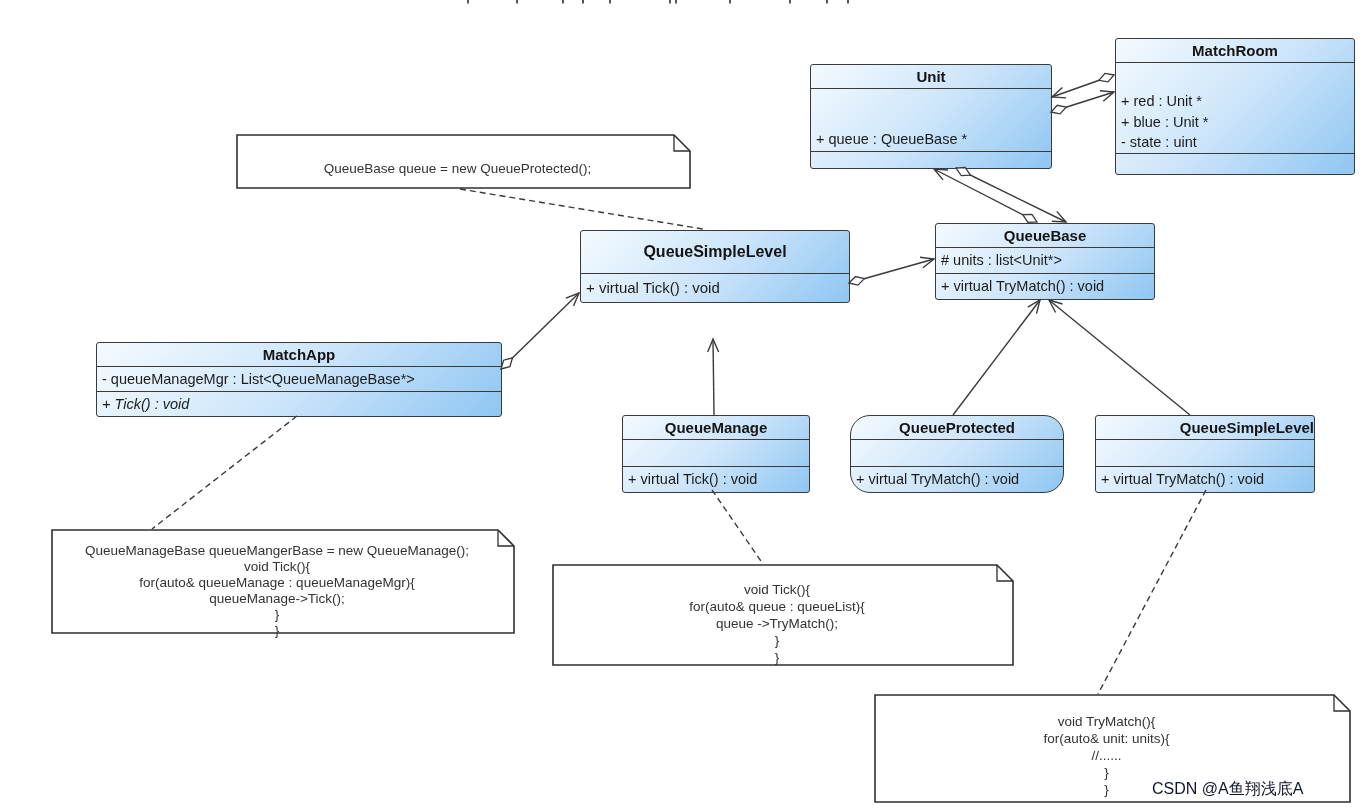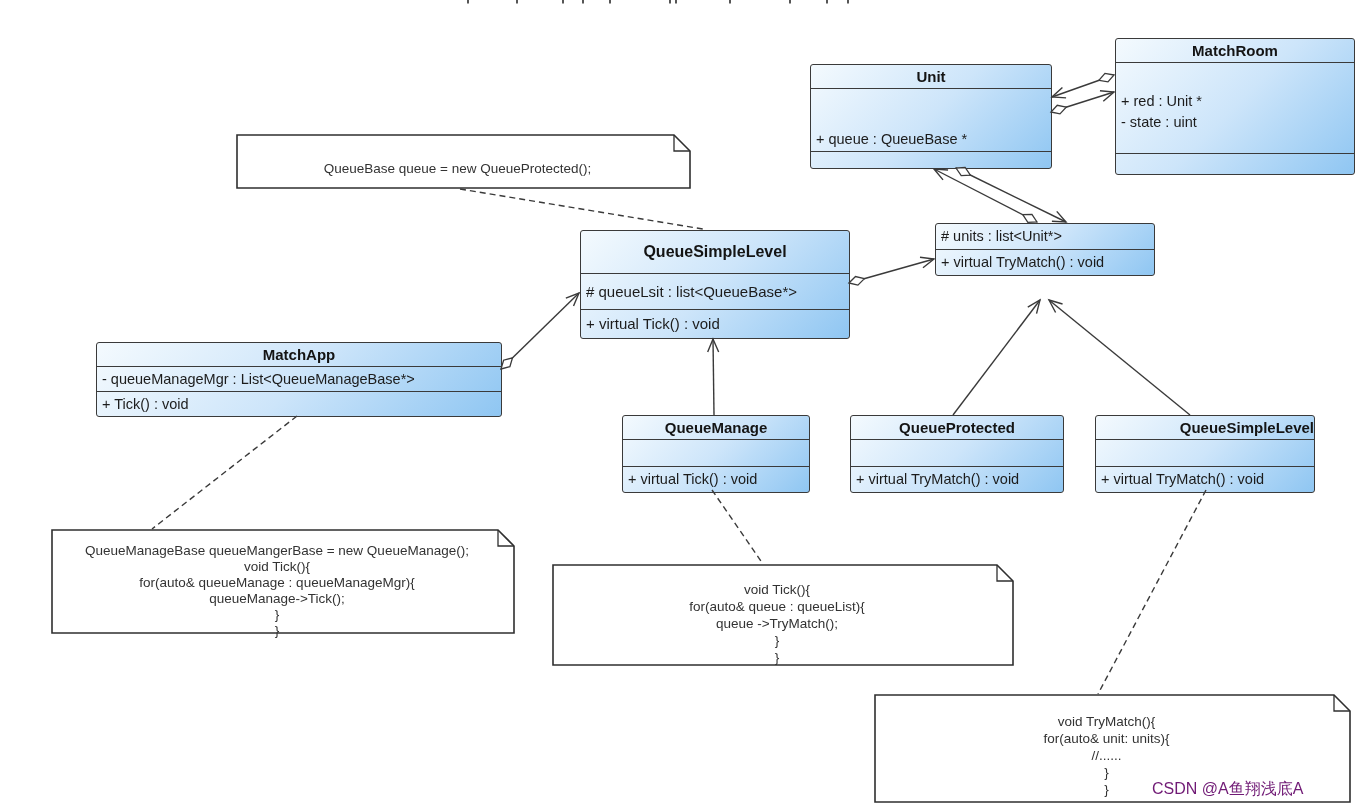--- a/index.html
+++ b/index.html
@@ -13,77 +13,76 @@
              background:linear-gradient(135deg,#f4fafe 0%,#cde5fa 50%,#8fc6f2 100%);}
   .uml-title{font-weight:bold;text-align:center;font-size:15px;color:#141414;
              border-bottom:1.5px solid #3a3a3a;overflow:hidden;white-space:nowrap;}
   .uml-comp{border-bottom:1.5px solid #3a3a3a;overflow:hidden;}
   .uml-comp.last{border-bottom:none;}
   .uml-row{font-size:14.5px;color:#1c1c1c;padding-left:5px;white-space:nowrap;overflow:hidden;}
 
   .note-text{position:absolute;text-align:center;font-size:13.5px;color:#333333;}
   .note-line{white-space:pre;}
 
-  #watermark{position:absolute;left:1152px;top:779px;font-size:16px;color:#701a75;z-index:5;white-space:nowrap;}
+  #watermark{position:absolute;left:1152px;top:779px;font-size:16px;color:#0f172a;z-index:5;white-space:nowrap;}
 </style>
 </head>
 <body>
 
 <div id="canvas">
   <div id="nodes">
       <div class="uml-class" style="left: 1115px; top: 38px; width: 238px;">
         <div class="uml-title" style="height: 23px; line-height: 23px;">MatchRoom</div>
         <div class="uml-comp" style="height: 62px; margin-top: 28px;">
           <div class="uml-row" style="height: 20.6667px; line-height: 20.6667px;">+ red : Unit *</div>
+          <div class="uml-row" style="height: 20.6667px; line-height: 20.6667px;">+ blue : Unit *</div>
           <div class="uml-row" style="height: 20.6667px; line-height: 20.6667px;">- state : uint</div>
         </div>
         <div class="uml-comp last" style="height: 20px;"></div>
       </div>
       <div class="uml-class" style="left: 810px; top: 64px; width: 240px;">
         <div class="uml-title" style="height: 23px; line-height: 23px;">Unit</div>
         <div class="uml-comp" style="height: 62px;">
           <div class="uml-row" style="height: 20.6667px; line-height: 20.6667px; margin-top: 40px;">+ queue : QueueBase *</div>
           <div class="uml-row" style="height: 20.6667px; line-height: 20.6667px; padding-left: 32px;"># members : std::Vector</div>
         </div>
         <div class="uml-comp last" style="height: 16px;"></div>
       </div>
       <div class="uml-class" style="left: 935px; top: 223px; width: 218px;">
+        <div class="uml-title" style="height: 23px; line-height: 23px;">QueueBase</div>
         <div class="uml-comp" style="height: 25px;">
           <div class="uml-row" style="height: 25px; line-height: 25px;"># units : list&lt;Unit*&gt;</div>
         </div>
         <div class="uml-comp last" style="height: 25px;">
           <div class="uml-row" style="height: 25px; line-height: 25px;">+ virtual TryMatch() : void</div>
         </div>
       </div>
       <div class="uml-class" style="left: 580px; top: 230px; width: 268px;">
         <div class="uml-title" style="height: 42px; line-height: 42px; font-size: 16px;">QueueSimpleLevel</div>
-        <div class="uml-comp" style="height: 35px;">
-          <div class="uml-row" style="height: 35px; line-height: 35px; font-size: 15px;"># queueLsit : list&lt;QueueBase*&gt;</div>
-        </div>
         <div class="uml-comp last" style="height: 28px;">
           <div class="uml-row" style="height: 28px; line-height: 28px; font-size: 15px;">+ virtual Tick() : void</div>
         </div>
       </div>
       <div class="uml-class" style="left: 96px; top: 342px; width: 404px;">
         <div class="uml-title" style="height: 23px; line-height: 23px;">MatchApp</div>
         <div class="uml-comp" style="height: 24px;">
           <div class="uml-row" style="height: 24px; line-height: 24px;">- queueManageMgr  : List&lt;QueueManageBase*&gt;</div>
         </div>
-        <div class="uml-comp last" style="height: 24px;">
+        <div class="uml-comp last" style="height: 24px; font-style: italic;">
           <div class="uml-row" style="height: 24px; line-height: 24px;">+ Tick() : void</div>
         </div>
       </div>
       <div class="uml-class" style="left: 622px; top: 415px; width: 186px;">
         <div class="uml-title" style="height: 23px; line-height: 23px;">QueueManage</div>
         <div class="uml-comp" style="height: 26px;"></div>
         <div class="uml-comp last" style="height: 25px;">
           <div class="uml-row" style="height: 25px; line-height: 25px;">+ virtual Tick() : void</div>
         </div>
       </div>
-      <div class="uml-class" style="left: 850px; top: 415px; width: 212px;">
+      <div class="uml-class" style="left: 850px; top: 415px; width: 212px; border-radius: 20px;">
         <div class="uml-title" style="height: 23px; line-height: 23px;">QueueProtected</div>
         <div class="uml-comp" style="height: 26px;"></div>
         <div class="uml-comp last" style="height: 25px;">
           <div class="uml-row" style="height: 25px; line-height: 25px;">+ virtual TryMatch() : void</div>
         </div>
       </div>
       <div class="uml-class" style="left: 1095px; top: 415px; width: 218px;">
         <div class="uml-title" style="height: 23px; line-height: 23px; text-align: right;">QueueSimpleLevel</div>
         <div class="uml-comp" style="height: 26px;"></div>
         <div class="uml-comp last" style="height: 25px;">

